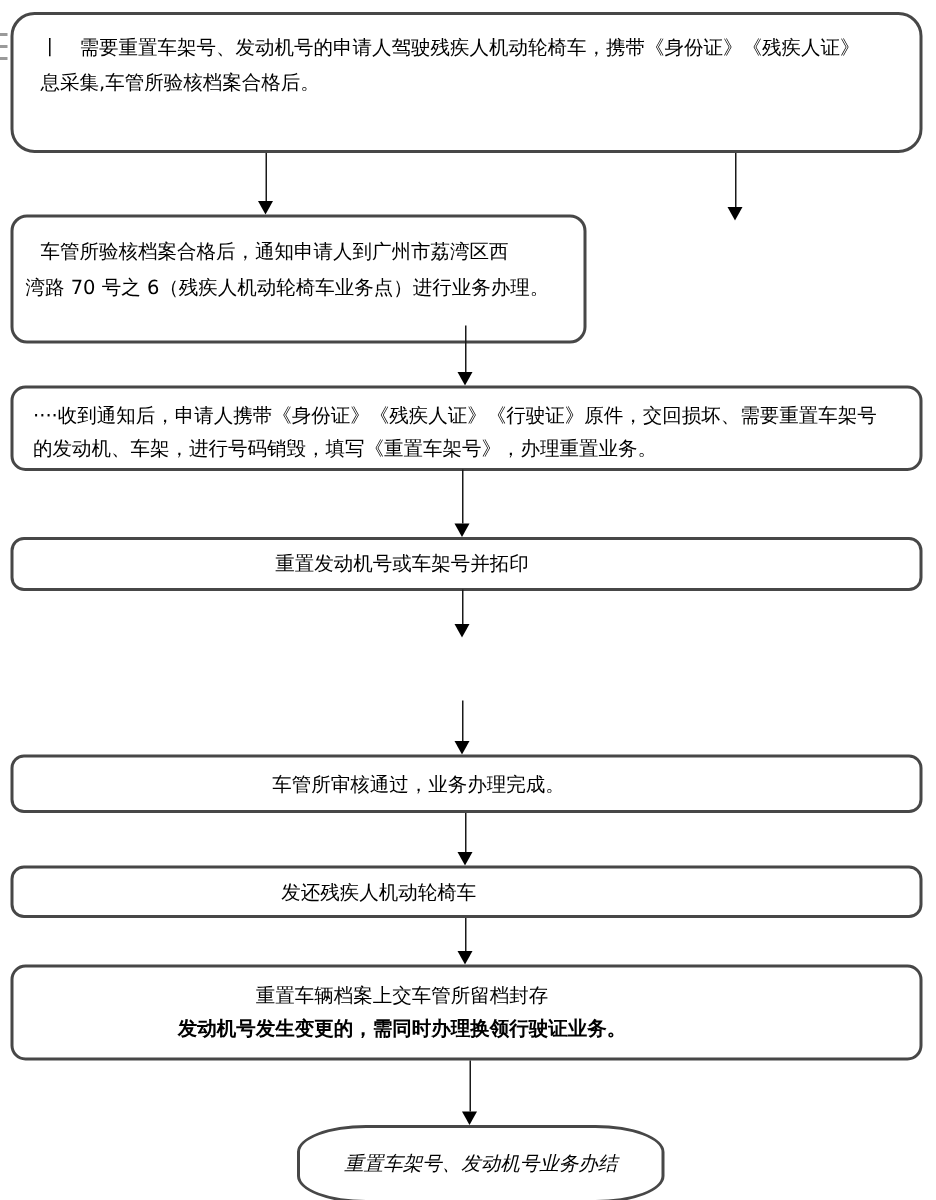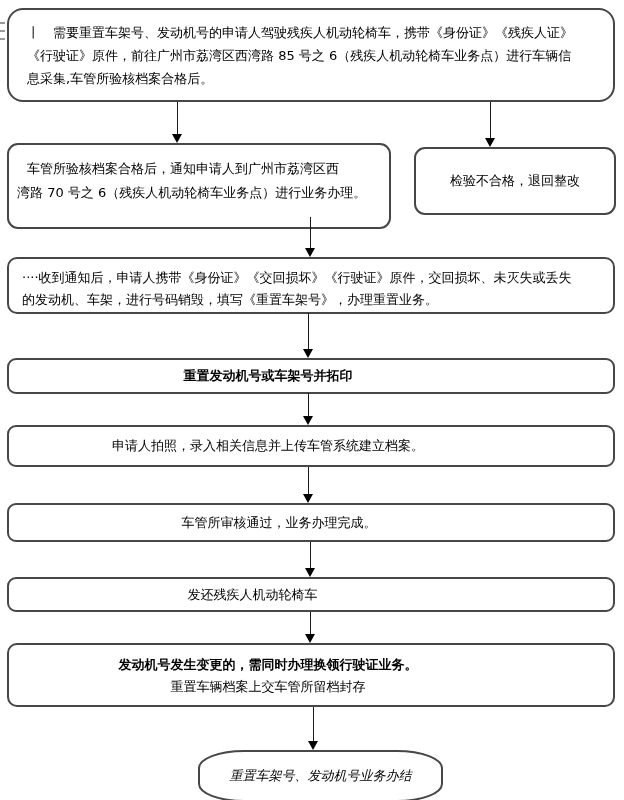--- a/index.html
+++ b/index.html
@@ -17,21 +17,21 @@
 
   #n-intro{left:7px;top:8px;width:608px;height:94px;border-radius:16px;
     padding:11px 10px 0 18px;line-height:23px;}
   #n-verify-pass{left:7px;top:143px;width:384px;height:86px;border-radius:11px;
     padding:12px 40px 0 8px;line-height:24px;text-align:center;}
   #n-verify-fail{left:414px;top:147px;width:202px;height:68px;border-radius:11px;
     display:flex;align-items:center;justify-content:center;}
   #n-notify{left:7px;top:257px;width:608px;height:57px;border-radius:10px;
     padding:8px 10px 0 13px;line-height:22px;}
   #n-reset-stamp{left:7px;top:358px;width:608px;height:36px;border-radius:9px;
-    padding-right:86px;font-weight:bold;}
+    padding-right:86px;}
   #n-photo{left:7px;top:425px;width:608px;height:42px;border-radius:9px;
     padding-right:86px;}
   #n-review{left:7px;top:503px;width:608px;height:39px;border-radius:9px;
     padding-right:64px;}
   #n-return{left:7px;top:577px;width:608px;height:35px;border-radius:9px;
     padding-right:117px;}
   #n-archive{left:7px;top:643px;width:608px;height:64px;border-radius:10px;
     padding:9px 86px 0 0;line-height:22px;text-align:center;}
   #n-archive .line{white-space:nowrap;}
   #n-end{left:198px;top:750px;width:245px;height:52px;border-radius:46px/18px;
@@ -61,69 +61,62 @@
 <div id="canvas">
 
   <div id="artifact">
     <div class="tick"></div>
     <div class="tick"></div>
     <div class="tick"></div>
   </div>
 
   <div class="node" id="n-intro">
     <span class="line">丨　需要重置车架号、发动机号的申请人驾驶残疾人机动轮椅车，携带《身份证》《残疾人证》</span>
-    <span class="line">《行驶证》原件，前往广州市荔湾区西湾路 85 号之 6（残疾人机动轮椅车业务点）进行车辆信</span>
     <span class="line">息采集,车管所验核档案合格后。</span>
   </div>
 
   <div class="arrow" id="a1">
     <div class="shaft"></div>
     <div class="head"></div>
   </div>
   <div class="arrow" id="a2">
     <div class="shaft"></div>
     <div class="head"></div>
   </div>
 
   <div class="node" id="n-verify-pass">
     <span class="line">车管所验核档案合格后，通知申请人到广州市荔湾区西</span>
     <span class="line">湾路 70 号之 6（残疾人机动轮椅车业务点）进行业务办理。</span>
   </div>
 
-  <div class="node" id="n-verify-fail">
-    <span class="line">检验不合格，退回整改</span>
-  </div>
 
   <div class="arrow" id="a3">
     <div class="shaft"></div>
     <div class="head"></div>
   </div>
 
   <div class="node" id="n-notify">
-    <span class="line">····收到通知后，申请人携带《身份证》《交回损坏》《行驶证》原件，交回损坏、未灭失或丢失</span>
+    <span class="line">····收到通知后，申请人携带《身份证》《残疾人证》《行驶证》原件，交回损坏、需要重置车架号</span>
     <span class="line">的发动机、车架，进行号码销毁，填写《重置车架号》，办理重置业务。</span>
   </div>
 
   <div class="arrow" id="a4">
     <div class="shaft"></div>
     <div class="head"></div>
   </div>
 
   <div class="node center-col" id="n-reset-stamp">
     <span class="line">重置发动机号或车架号并拓印</span>
   </div>
 
   <div class="arrow" id="a5">
     <div class="shaft"></div>
     <div class="head"></div>
   </div>
 
-  <div class="node center-col" id="n-photo">
-    <span class="line">申请人拍照，录入相关信息并上传车管系统建立档案。</span>
-  </div>
 
   <div class="arrow" id="a6">
     <div class="shaft"></div>
     <div class="head"></div>
   </div>
 
   <div class="node center-col" id="n-review">
     <span class="line">车管所审核通过，业务办理完成。</span>
   </div>
 
@@ -135,22 +128,22 @@
   <div class="node center-col" id="n-return">
     <span class="line">发还残疾人机动轮椅车</span>
   </div>
 
   <div class="arrow" id="a8">
     <div class="shaft"></div>
     <div class="head"></div>
   </div>
 
   <div class="node" id="n-archive">
+    <span class="line">重置车辆档案上交车管所留档封存</span>
     <span class="line bold">发动机号发生变更的，需同时办理换领行驶证业务。</span>
-    <span class="line">重置车辆档案上交车管所留档封存</span>
   </div>
 
   <div class="arrow" id="a9">
     <div class="shaft"></div>
     <div class="head"></div>
   </div>
 
   <div class="node" id="n-end">
     <span class="line">重置车架号、发动机号业务办结</span>
   </div>

